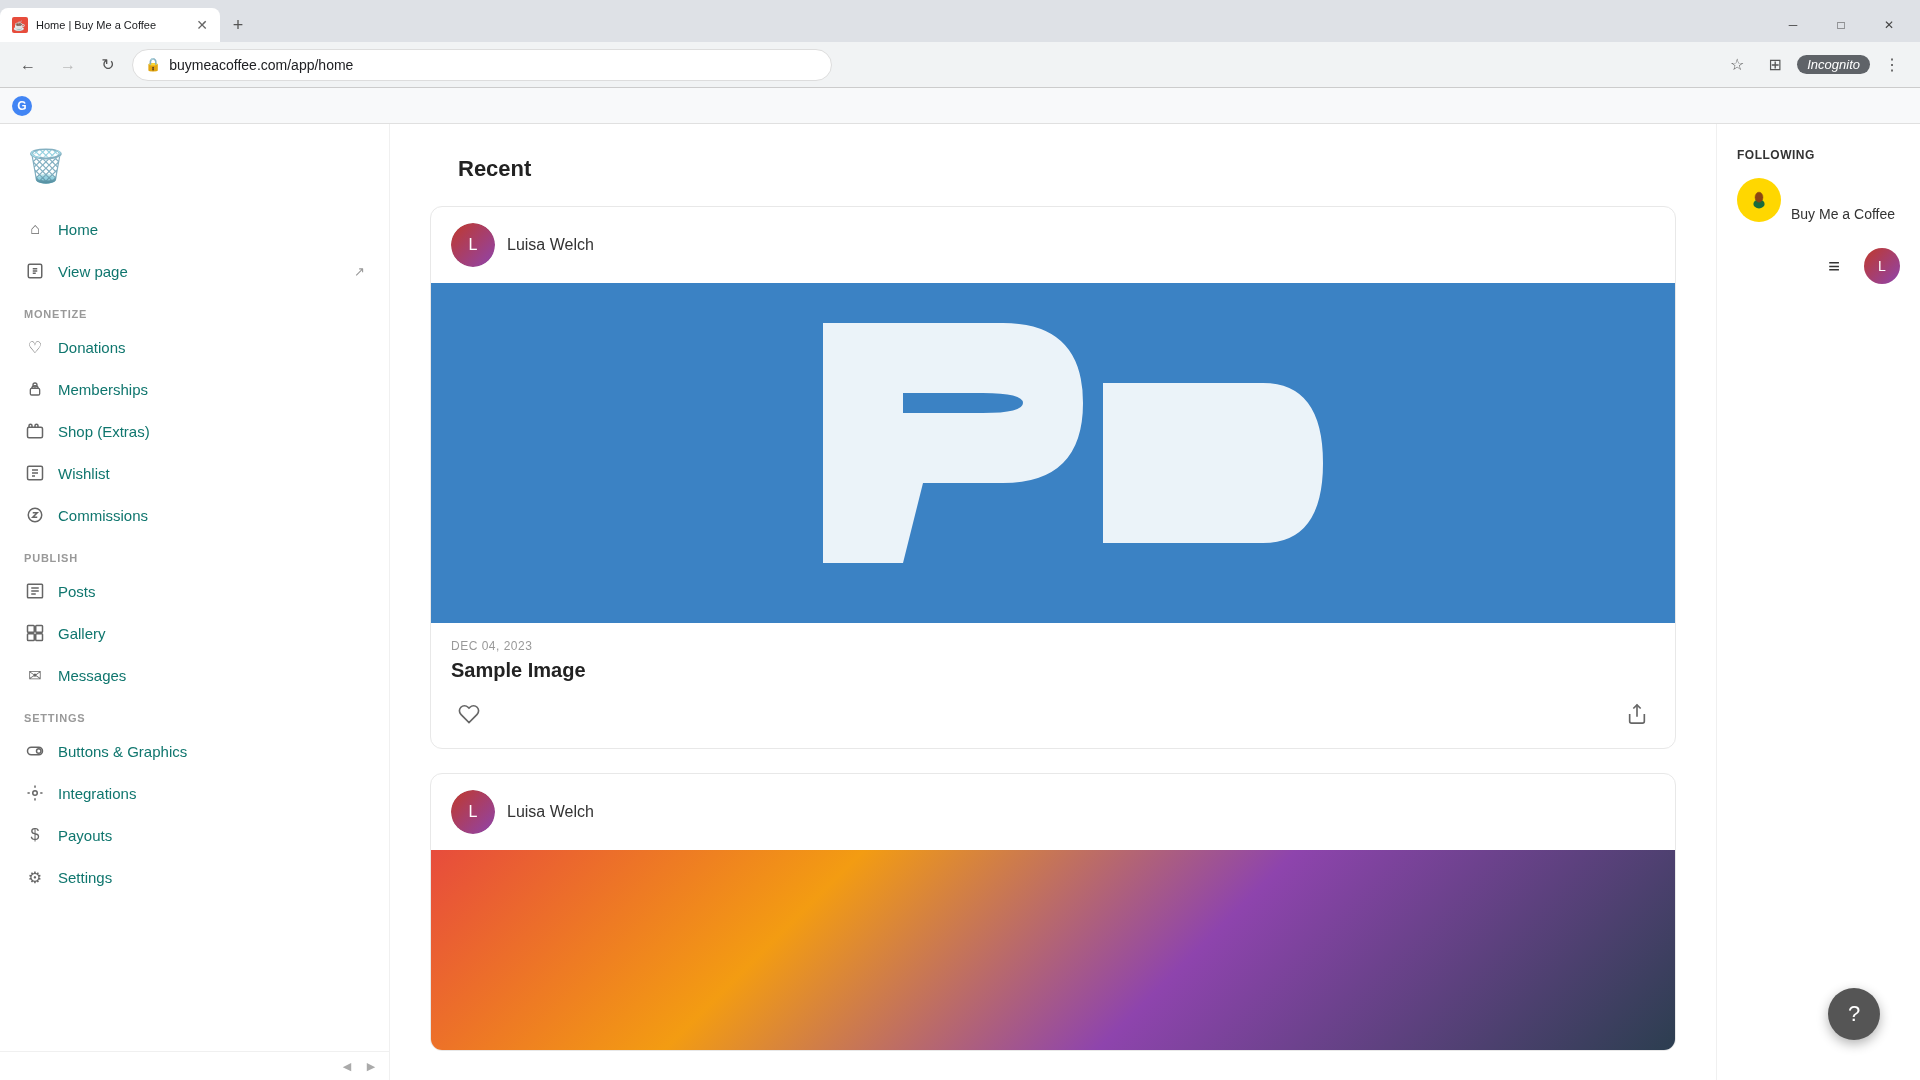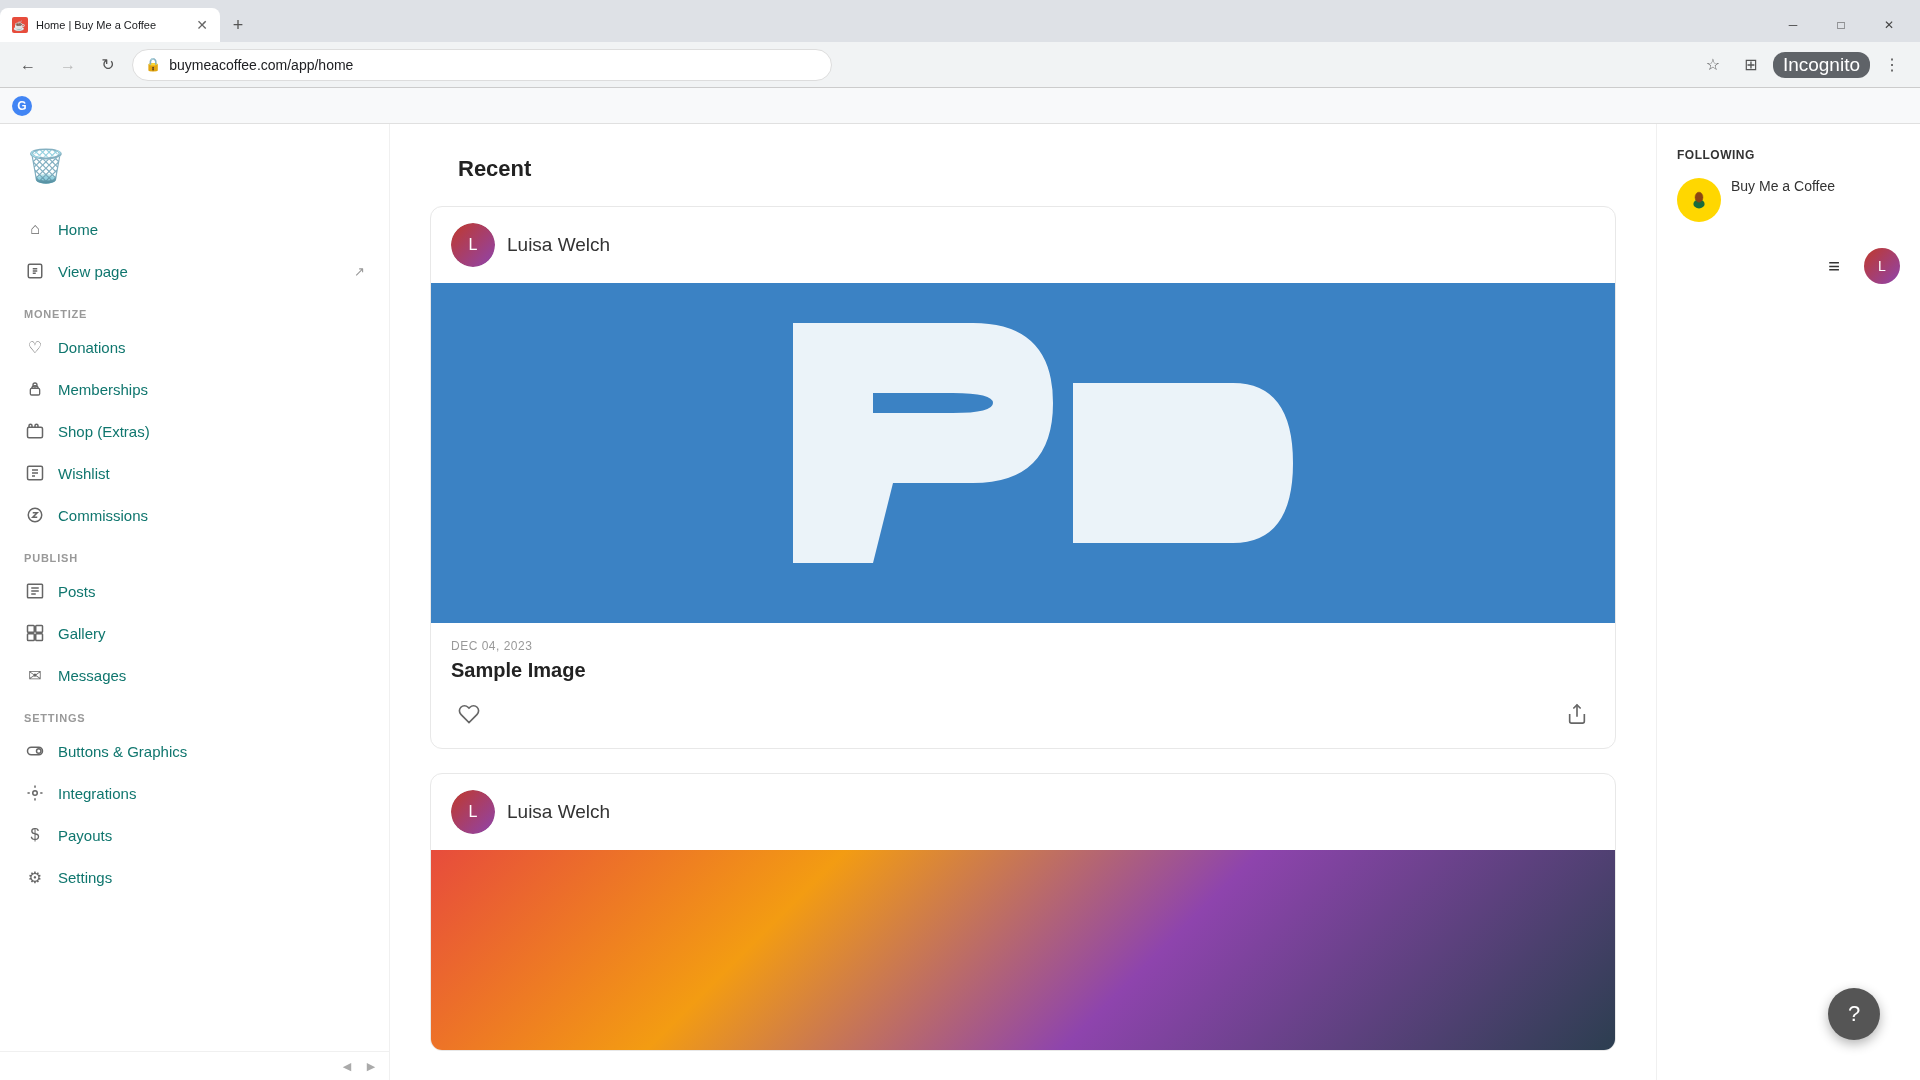--- a/index.html
+++ b/index.html
@@ -16,21 +16,21 @@
     .window-controls { margin-left: auto; display: flex; align-items: center; gap: 2px; padding-right: 8px; }
     .win-btn { width: 46px; height: 34px; display: flex; align-items: center; justify-content: center; color: #444; font-size: 12px; }
 
     .browser-toolbar { display: flex; align-items: center; background: #f1f3f4; height: 46px; padding: 0 12px; gap: 8px; border-bottom: 1px solid #ccc; }
     .nav-btn { width: 32px; height: 32px; border-radius: 50%; display: flex; align-items: center; justify-content: center; cursor: pointer; color: #555; font-size: 16px; }
     .address-bar { flex: 1; max-width: 700px; height: 32px; background: #fff; border: 1px solid #ddd; border-radius: 20px; display: flex; align-items: center; padding: 0 12px; gap: 8px; }
     .address-bar .lock-icon { color: #555; font-size: 13px; }
     .address-text { font-size: 14px; color: #202124; flex: 1; }
     .toolbar-right { display: flex; align-items: center; gap: 6px; margin-left: auto; }
     .toolbar-icon { width: 32px; height: 32px; border-radius: 50%; display: flex; align-items: center; justify-content: center; cursor: pointer; color: #555; font-size: 16px; }
-    .incognito-badge { background: #5f6368; color: #fff; border-radius: 12px; padding: 2px 10px; font-size: 19px; }
+    .incognito-badge { background: #5f6368; color: #fff; border-radius: 12px; padding: 2px 10px; font-size: 13px; font-style: italic; }
 
     .google-bar { height: 36px; background: #f8f9fa; border-bottom: 1px solid #e0e0e0; display: flex; align-items: center; padding: 0 12px; }
     .google-logo { width: 20px; height: 20px; border-radius: 50%; background: #4285f4; display: flex; align-items: center; justify-content: center; color: #fff; font-size: 12px; font-weight: bold; }
 
     
     .app-container { display: flex; height: calc(1080px - 124px); background: #fff; }
 
     
     .sidebar { width: 390px; background: #fff; border-right: 1px solid #f0f0f0; display: flex; flex-direction: column; position: relative; overflow-y: auto; overflow-x: hidden; }
     .sidebar::-webkit-scrollbar { width: 6px; }
@@ -51,36 +51,36 @@
     .main-content { flex: 1; overflow-y: auto; padding: 32px 40px; background: #fff; }
     .main-content::-webkit-scrollbar { width: 0; }
 
     .section-title { font-size: 22px; font-weight: 600; color: #222; margin-bottom: 24px; margin-left: 28px; }
 
     
     .post-card { border: 1px solid #e8e8e8; border-radius: 12px; overflow: hidden; margin-bottom: 24px; background: #fff; }
     .post-author { display: flex; align-items: center; gap: 12px; padding: 16px 20px; }
     .author-avatar { width: 44px; height: 44px; border-radius: 50%; overflow: hidden; background: #ddd; flex-shrink: 0; }
     .author-avatar-img { width: 100%; height: 100%; object-fit: cover; background: linear-gradient(135deg, #c0392b, #8e44ad); border-radius: 50%; display: flex; align-items: center; justify-content: center; color: #fff; font-size: 16px; }
-    .author-name { font-size: 19px; font-weight: 500; color: #333; }
+    .author-name { font-size: 16px; font-weight: 500; color: #333; }
 
     .post-image { width: 100%; height: 340px; background: #3b82c4; display: flex; align-items: center; justify-content: center; overflow: hidden; }
     .paypal-logo-svg { width: 100%; height: 100%; }
 
     .post-meta { padding: 16px 20px 0 20px; }
     .post-date { font-size: 12px; color: #999; text-transform: uppercase; letter-spacing: 0.5px; margin-bottom: 6px; }
     .post-title { font-size: 20px; font-weight: 700; color: #222; }
 
     .post-actions { display: flex; align-items: center; justify-content: space-between; padding: 14px 20px 16px 20px; }
     .action-btn { width: 36px; height: 36px; border-radius: 50%; display: flex; align-items: center; justify-content: center; cursor: pointer; color: #666; font-size: 18px; }
 
     
-    .right-sidebar { width: 264px; padding: 24px 20px; background: #fff; border-left: 1px solid #f0f0f0; }
+    .right-sidebar { width: 204px; padding: 24px 20px; background: #fff; border-left: 1px solid #f0f0f0; }
     .following-title { font-size: 12px; font-weight: 700; color: #333; letter-spacing: 0.5px; margin-bottom: 16px; text-transform: uppercase; }
-    .following-item { display: flex; align-items: flex-start; gap: 10px; }
+    .following-item { display: flex; align-items: flex-end; gap: 10px; }
     .following-avatar { width: 44px; height: 44px; border-radius: 50%; background: #FFD700; display: flex; align-items: center; justify-content: center; }
     .following-name { font-size: 14px; color: #333; font-weight: 500; }
 
     
     .app-header { position: absolute; top: 124px; right: 20px; display: flex; align-items: center; gap: 12px; z-index: 10; }
     .hamburger-btn { width: 36px; height: 36px; display: flex; align-items: center; justify-content: center; cursor: pointer; color: #333; font-size: 20px; }
     .user-avatar-header { width: 36px; height: 36px; border-radius: 50%; background: linear-gradient(135deg, #c0392b, #8e44ad); display: flex; align-items: center; justify-content: center; color: #fff; font-size: 14px; overflow: hidden; }
 
     
     .help-btn { position: fixed; bottom: 40px; right: 40px; width: 52px; height: 52px; border-radius: 50%; background: #555; display: flex; align-items: center; justify-content: center; color: #fff; font-size: 22px; cursor: pointer; box-shadow: 0 4px 12px rgba(0,0,0,0.3); z-index: 100; }

